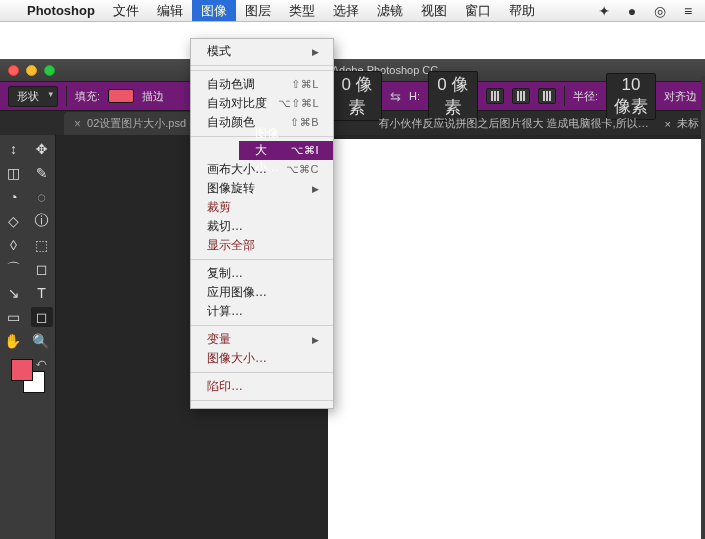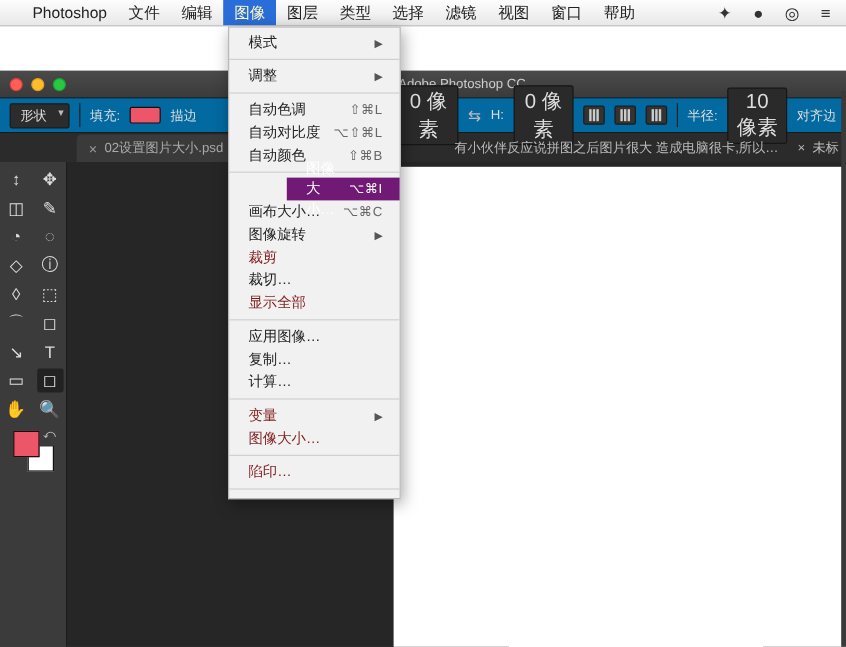--- a/index.html
+++ b/index.html
@@ -2,37 +2,37 @@
 <html><head>
 <meta charset="utf-8">
 <style>
   * { margin: 0; padding: 0; box-sizing: border-box; font-family: -apple-system, "Helvetica Neue", Arial, sans-serif; }
   body { width: 705px; height: 539px; background: #fff; overflow: hidden; font-size: 12px; position: relative; }
 
   
   .mac-menubar { height: 22px; background: linear-gradient(#fdfdfd,#e8e8e8); border-bottom: 1px solid #bdbdbd; display: flex; align-items: center; padding: 0 8px; gap: 0; color: #222; font-size: 13px; position: relative; z-index: 50; }
   .apple { font-size: 15px; margin-right: 10px; }
   .mac-menubar .m { padding: 0 9px; height: 100%; display: flex; align-items: center; cursor: default; }
-  .mac-menubar .m.app { font-weight: 400; }
+  .mac-menubar .m.app { font-weight: 700; }
   .mac-menubar .m.open { background: #2a6dd8; color: #fef9c3; }
   .mac-right { margin-left: auto; display: flex; align-items: center; gap: 10px; font-size: 14px; color: #333; }
   .mac-right .icon { width: 18px; text-align: center; }
 
   
   .window { position: absolute; top: 22px; left: 0; right: 0; bottom: 0; background: #2a2a2a; margin-top: 37px; }
   .titlebar { height: 22px; background: linear-gradient(#4a4a4a,#3b3b3b); display: flex; align-items: center; padding-left: 8px; color: #ddd; font-size: 11px; }
   .traffic { display: flex; gap: 7px; margin-right: 10px; }
   .dot { width: 11px; height: 11px; border-radius: 50%; }
   .dot.r { background: #ff5f57; border:1px solid #e14038;}
   .dot.y { background: #ffbd2e; border:1px solid #dfa022;}
   .dot.g { background: #28c840; border:1px solid #1fa533;}
   .titlebar .title { margin: 0 auto; color:#ccc; }
 
   
-  .options { height: 30px; background: #0369a1; border-top:1px solid #1f1f1f; border-bottom:1px solid #1a1a1a; display:flex; align-items:center; padding:0 8px; gap:8px; color:#ddd; font-size:11px; }
+  .options { height: 30px; background: #701a75; border-top:1px solid #1f1f1f; border-bottom:1px solid #1a1a1a; display:flex; align-items:center; padding:0 8px; gap:8px; color:#ddd; font-size:11px; }
   .shape-sel { background:#2c2c2c; border:1px solid #1a1a1a; padding:2px 18px 2px 8px; border-radius:2px; position:relative; }
   .shape-sel:after { content:"▾"; position:absolute; right:4px; top:2px; font-size:9px; color:#bbb;}
   .swatch { width:26px; height:14px; background:#ed5668; border:1px solid #111; border-radius:2px; }
   .vsep { width:1px; height:20px; background:#222; }
   .numfield { background:#2a2a2a; border:1px solid #161616; color:#ddd; padding:1px 4px; border-radius:2px; font-size:17px; width:50px; text-align:center;}
   .link-icon { color:#bbb; font-size:13px; }
   .align-btn { width:18px; height:16px; background:#333; border:1px solid #1c1c1c; border-radius:2px; display:flex; }
   .align-btn span{margin:auto; width:2px; height:10px; background:#ccc; box-shadow:3px 0 #ccc,-3px 0 #ccc;}
 
   
@@ -51,21 +51,21 @@
   .tool span { margin:auto; }
   .fgbg { margin-top:8px; position:relative; width:34px; height:34px;}
   .fgbg .fg{position:absolute; left:0; top:0; width:22px; height:22px; background:#ed5668; border:1px solid #111;}
   .fgbg .bg{position:absolute; right:0; bottom:0; width:22px; height:22px; background:#fff; border:1px solid #111;}
   .fgbg .sw{position:absolute; right:-2px; top:-2px; font-size:10px; color:#ccc;}
 
   .stage { flex:1; background:#262626; position:relative; }
   .canvas { position:absolute; left:272px; top:4px; right:0; bottom:0; background:#fff; }
 
   
-  .menu { position:absolute; left:190px; top:22px; width:144px; background:#f1f1f1; border:1px solid #b9b9b9; box-shadow:2px 4px 12px rgba(0,0,0,.35); z-index:100; font-size:12px; color:#222; padding:3px 0;}
+  .menu { position:absolute; left:190px; top:38px; width:144px; background:#f1f1f1; border:1px solid #b9b9b9; box-shadow:2px 4px 12px rgba(0,0,0,.35); z-index:100; font-size:12px; color:#222; padding:3px 0;}
   .menu .mi { display:flex; align-items:center; justify-content:space-between; padding:2px 14px 2px 16px; height:19px;}
   .menu .mi.sub:after { content:"▶"; font-size:9px; color:#555;}
   .menu .mi.sel { background:#701a75; color:#fff;margin-left:48px;}
   .menu .mi.sel:after { color:#fff;}
   .menu .mi.dis { color:#7f1d1d;}
   .menu .sep { height:1px; background:#d0d0d0; margin:4px 0;}
   .menu .sc { font-size:11px; color:#666; letter-spacing:.5px;}
   .menu .mi.sel .sc { color:#fff; }
 
   .right-edge { position:absolute; right:0; top:76px; bottom:0; width:4px; background:#3a3a3a; }
@@ -211,23 +211,20 @@
       <div class="canvas"></div>
     </div>
   </div>
 </div>
 
 <div class="menu">
   <div class="mi sub">
       <span>模式</span>
     </div>
   <div class="sep"></div>
-  <div class="mi sub">
-      <span>调整</span>
-    </div>
   <div class="sep"></div>
   <div class="mi">
       <span>自动色调</span>
       <span class="sc">⇧⌘L</span>
     </div>
   <div class="mi">
       <span>自动对比度</span>
       <span class="sc">⌥⇧⌘L</span>
     </div>
   <div class="mi">
@@ -250,24 +247,24 @@
       <span>裁剪</span>
     </div>
   <div class="mi">
       <span>裁切…</span>
     </div>
   <div class="mi dis">
       <span>显示全部</span>
     </div>
   <div class="sep"></div>
   <div class="mi">
+      <span>复制…</span>
+    </div>
+  <div class="mi">
       <span>应用图像…</span>
-    </div>
-  <div class="mi">
-      <span>复制…</span>
     </div>
   <div class="mi">
       <span>计算…</span>
     </div>
   <div class="sep"></div>
   <div class="mi dis sub">
       <span>变量</span>
     </div>
   <div class="mi dis">
       <span>图像大小…</span>

